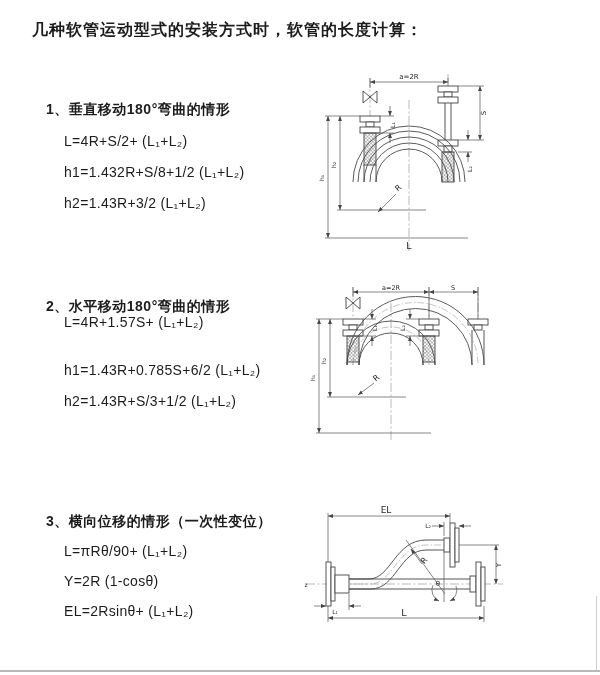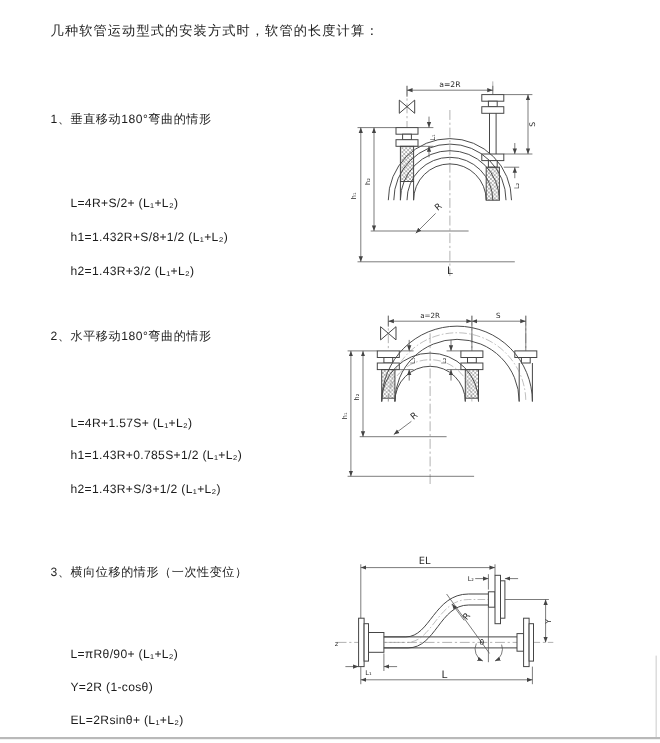--- a/index.html
+++ b/index.html
@@ -2,41 +2,41 @@
 <html><head>
 <meta charset="utf-8">
 <style>
   html,body{margin:0;padding:0;}
   body{
     width:600px;height:675px;position:relative;background:#ffffff;
     font-family:"Liberation Sans","DejaVu Sans",sans-serif;color:#1c1c1c;
     overflow:hidden;
   }
   .abs{position:absolute;}
-  .title{left:46px;top:20px;font-size:12px;font-weight:400;letter-spacing:1px;}
-  .heading{left:46px;font-size:11px;font-weight:400;letter-spacing:0.5px;}
-  .formula{left:64px;font-size:11px;font-weight:400;letter-spacing:0.3px;margin-top:46px;}
+  .title{left:32px;top:20px;font-size:16px;font-weight:700;letter-spacing:1px;}
+  .heading{left:46px;font-size:14px;font-weight:700;letter-spacing:0.5px;}
+  .formula{left:64px;font-size:14px;font-weight:400;letter-spacing:0.3px;}
   svg{position:absolute;overflow:visible;}
   svg text{font-family:"DejaVu Sans","Liberation Sans",sans-serif;fill:#2a2a2a;}
   .edge-bottom{left:0;top:670px;width:600px;height:2px;background:#b9b9b9;}
   .edge-right{left:596px;top:596px;width:1px;height:74px;background:#cfcfcf;}
 </style>
 </head>
 <body>
 
 <div class="abs title">几种软管运动型式的安装方式时，软管的长度计算：</div>
 
 <div class="abs heading" style="top:101px">1、垂直移动180°弯曲的情形</div>
 <div class="abs formula" style="top:133px">L=4R+S/2+ (L₁+L₂)</div>
 <div class="abs formula" style="top:164px">h1=1.432R+S/8+1/2 (L₁+L₂)</div>
 <div class="abs formula" style="top:195px">h2=1.43R+3/2 (L₁+L₂)</div>
 
 <div class="abs heading" style="top:298px">2、水平移动180°弯曲的情形</div>
-<div class="abs formula" style="top:333px">L=4R+1.57S+ (L₁+L₂)</div>
-<div class="abs formula" style="top:362px">h1=1.43R+0.785S+1/2 (L₁+L₂)</div>
+<div class="abs formula" style="top:314px">L=4R+1.57S+ (L₁+L₂)</div>
+<div class="abs formula" style="top:362px">h1=1.43R+0.785S+6/2 (L₁+L₂)</div>
 <div class="abs formula" style="top:393px">h2=1.43R+S/3+1/2 (L₁+L₂)</div>
 
 <div class="abs heading" style="top:513px">3、横向位移的情形（一次性变位）</div>
 <div class="abs formula" style="top:543px">L=πRθ/90+ (L₁+L₂)</div>
 <div class="abs formula" style="top:573px">Y=2R (1-cosθ)</div>
 <div class="abs formula" style="top:603px">EL=2Rsinθ+ (L₁+L₂)</div>
 
 <svg style="left:308px;top:70px" width="285" height="195" viewBox="0 0 285 195">
   <defs>
     <marker id="a1" viewBox="0 0 10 10" refX="9" refY="5" markerWidth="8" markerHeight="8" orient="auto-start-reverse">

